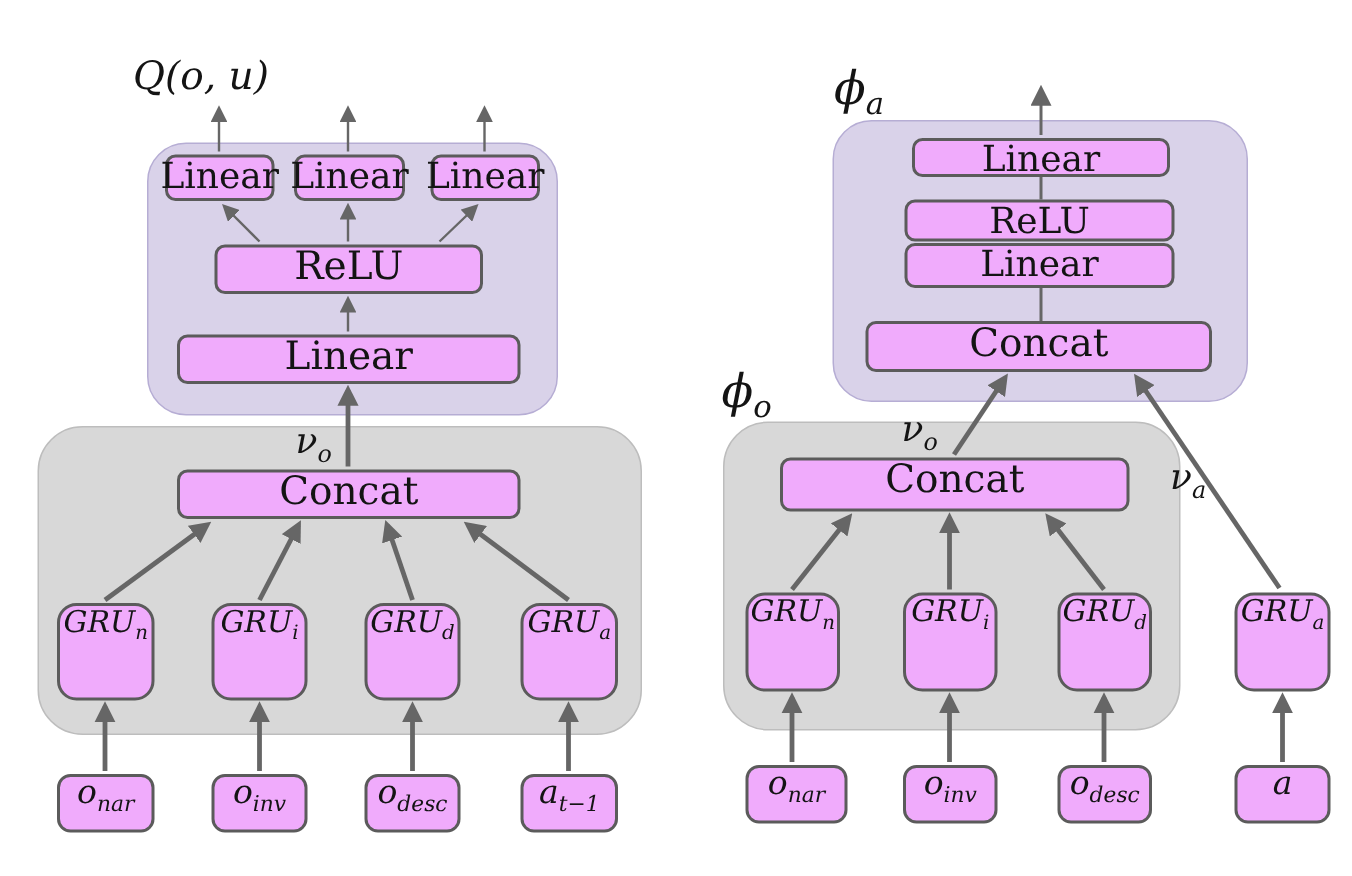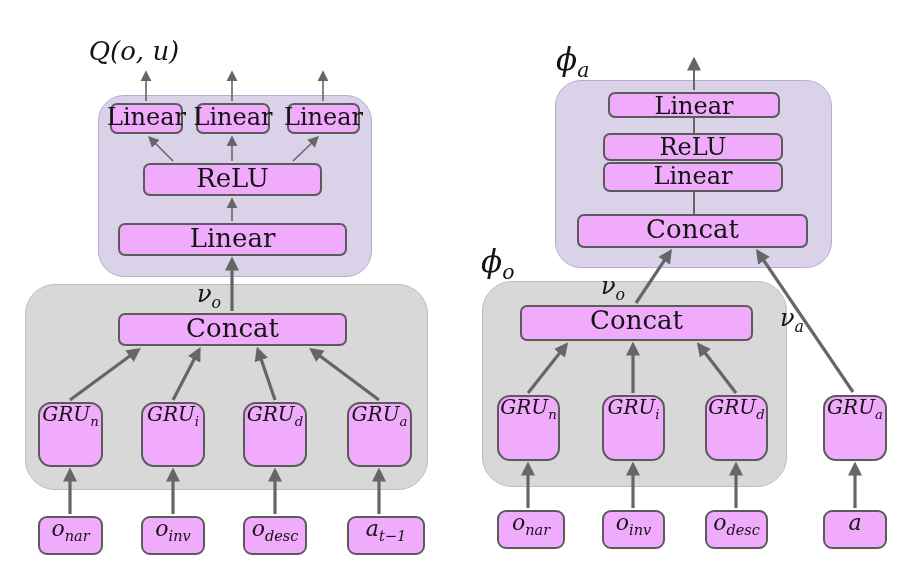--- a/index.html
+++ b/index.html
@@ -133,21 +133,21 @@
 
   <div class="box input" style="left:38px;top:516px;width:65px;height:39px;">
       <span><span>o</span><sub>nar</sub></span>
     </div>
   <div class="box input" style="left:141px;top:516px;width:64px;height:39px;">
       <span><span>o</span><sub>inv</sub></span>
     </div>
   <div class="box input" style="left:243px;top:516px;width:64px;height:39px;">
       <span><span>o</span><sub>desc</sub></span>
     </div>
-  <div class="box input" style="left:347px;top:516px;width:78px;height:39px;">
+  <div class="box input" style="left:347px;top:516px;width:65px;height:39px;">
       <span><span>a</span><sub>t−1</sub></span>
     </div>
 
   <div class="mathlabel phi" style="left:556px;top:44px;">
     <span>ϕ</span><sub>a</sub>
   </div>
   <div class="mathlabel phi" style="left:481px;top:246px;text-align:right;">
     <span>ϕ</span><sub>o</sub>
   </div>
 

